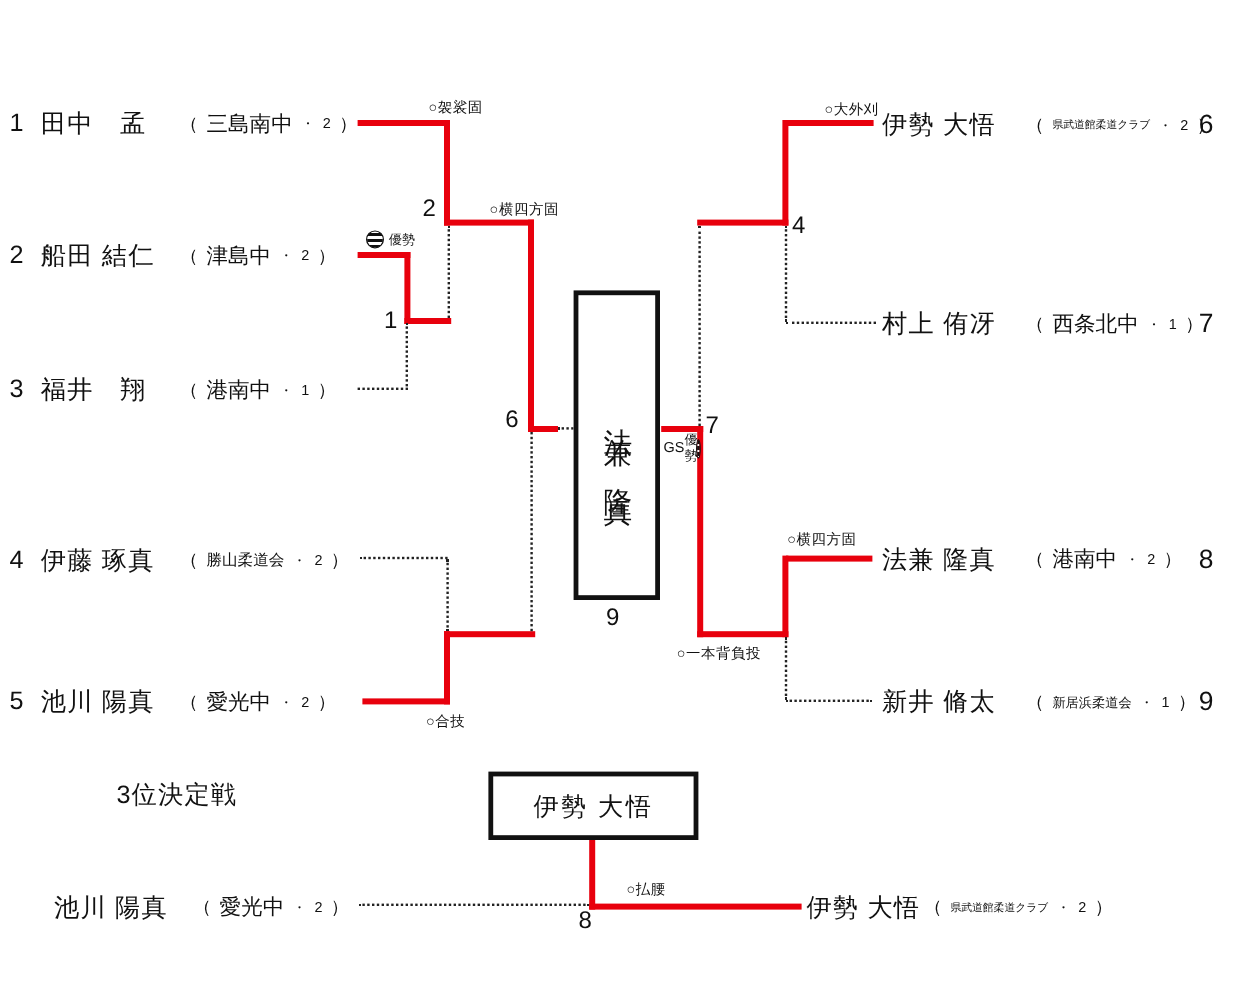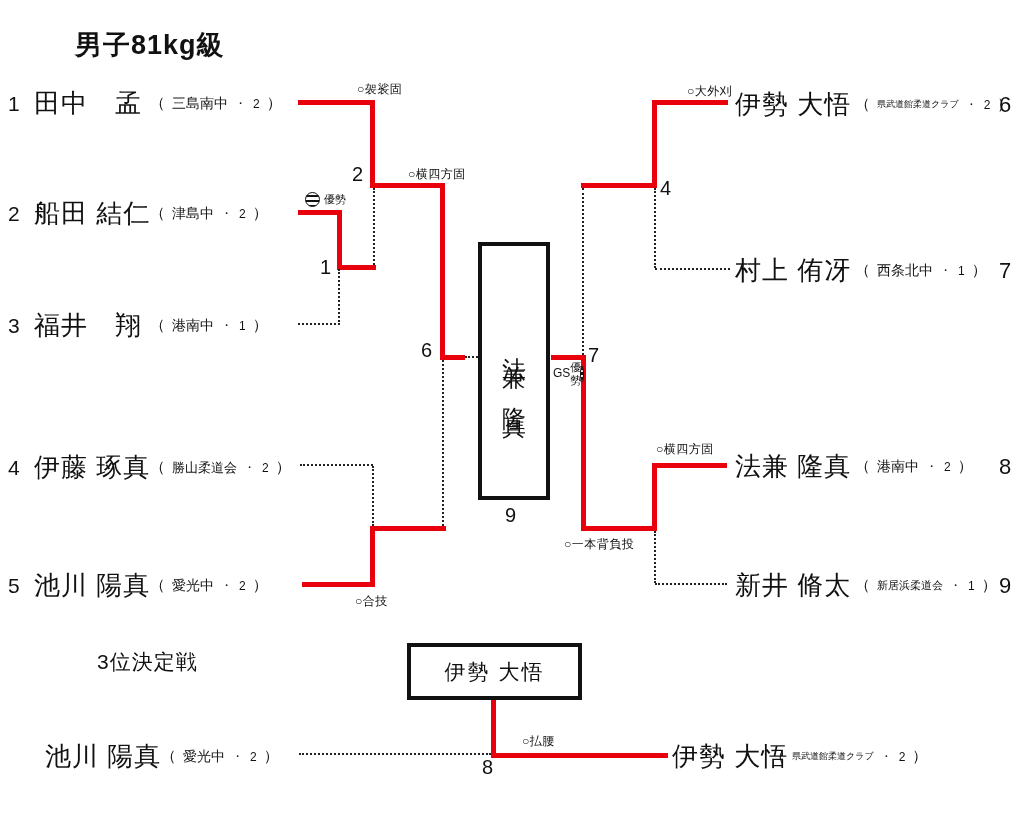--- a/index.html
+++ b/index.html
@@ -11,26 +11,26 @@
   .title{position:absolute;font-weight:bold;font-size:27px;letter-spacing:1px;}
   .venue{position:absolute;font-weight:bold;font-size:24px;letter-spacing:1px;}
   
   .rl{position:absolute;background:#e8000d;}
   .dh{position:absolute;border-top:2px dotted #222;height:0;}
   .dv{position:absolute;border-left:2px dotted #222;width:0;}
   
   .entry{position:absolute;display:flex;align-items:center;transform:translateY(-50%);white-space:nowrap;}
   .seed{font-size:21px;width:26px;}
   .seed.r{width:auto;font-size:22px;}
-  .pname{font-size:26px;letter-spacing:1px;}
+  .pname{font-size:21px;letter-spacing:1px;}
   .entry.l .pname{width:116px;}
   .entry.r .pname{width:112px;}
   .aff{display:flex;align-items:center;gap:7px;}
   .pr{font-size:15px;}
-  .club{font-size:14px;}
+  .club{font-size:18px;}
   .club.sm1{font-size:13px;}
   .club.sm2{font-size:11px;}
   .club.sm3{font-size:9px;}
   .sep{font-size:11px;}
   .grade{font-size:12px;}
   
   .tech{position:absolute;font-size:12px;letter-spacing:0.5px;}
   .mnum{position:absolute;font-size:20px;}
   .yusei-wrap{position:absolute;display:flex;align-items:flex-start;gap:4px;}
   .yusei-mark{width:15px;height:15px;border-radius:50%;box-sizing:border-box;border:1.5px solid #111;
@@ -48,21 +48,20 @@
   .third-box{position:absolute;left:407px;top:643px;width:175px;height:57px;border:4px solid #111;
     box-sizing:border-box;background:#fff;display:flex;align-items:center;justify-content:center;}
   .third-name{font-size:21px;letter-spacing:2px;}
   .third-title{position:absolute;font-size:21px;font-weight:500;letter-spacing:1px;}
 </style>
 </head>
 <body>
 
 <div id="stage">
 
-  <div class="title" style="left:75px;top:27px">男子81kg級</div>
 
   <div class="rl" style="left:298px;top:100px;width:77px;height:5px"></div>
   <div class="rl" style="left:370px;top:100px;width:5px;height:88px"></div>
   <div class="rl" style="left:370px;top:183px;width:75px;height:5px"></div>
   <div class="rl" style="left:440px;top:183px;width:5px;height:177px"></div>
   <div class="rl" style="left:440px;top:355px;width:25px;height:5px"></div>
   <div class="rl" style="left:298px;top:210px;width:44px;height:5px"></div>
   <div class="rl" style="left:337px;top:210px;width:5px;height:60px"></div>
   <div class="rl" style="left:337px;top:265px;width:39px;height:5px"></div>
   <div class="rl" style="left:302px;top:582px;width:73px;height:5px"></div>

